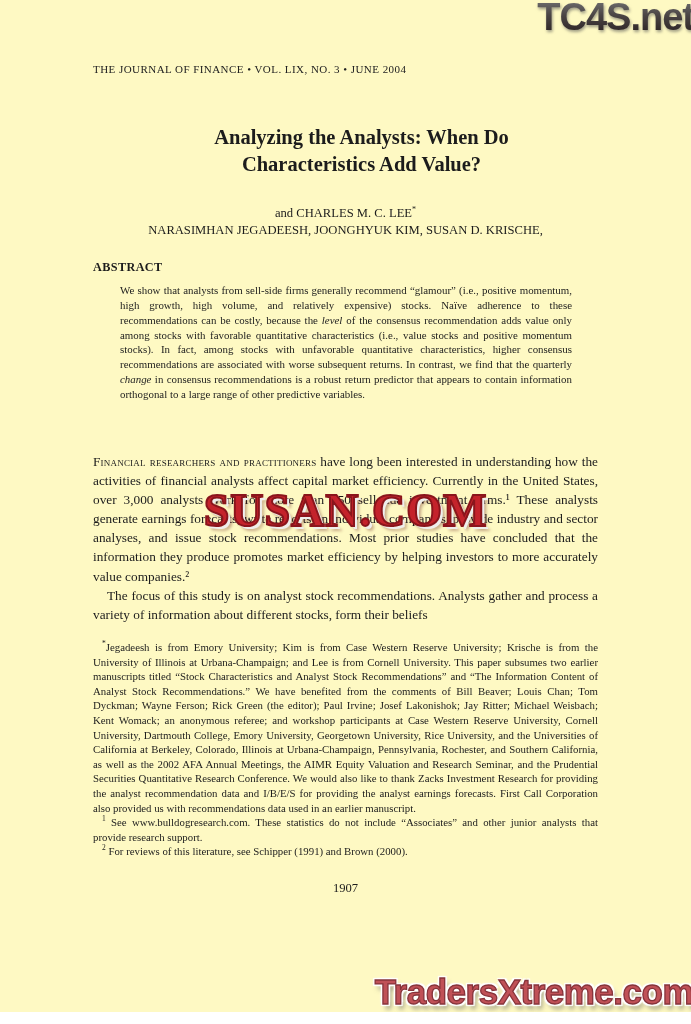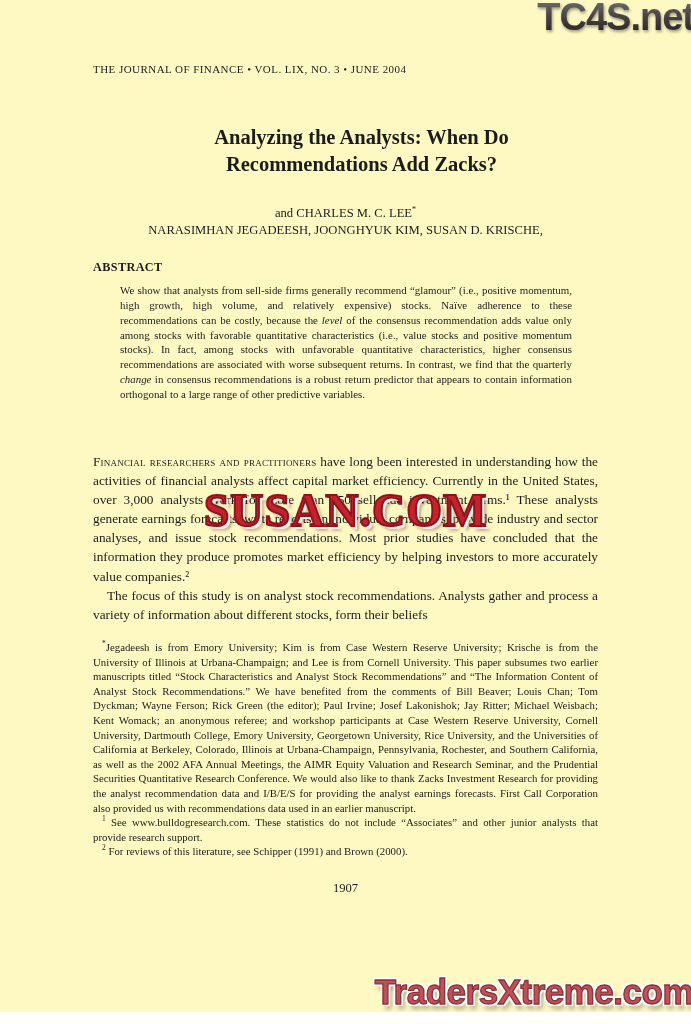--- a/index.html
+++ b/index.html
@@ -102,21 +102,21 @@
 <body>
 
 <div class="page">
 
   <div class="wm wm-top">TC4S.net</div>
 
   <div class="content-abs journal-header">THE JOURNAL OF FINANCE • VOL. LIX, NO. 3 • JUNE 2004</div>
 
   <h1 class="content-abs title">
     <span class="tl">Analyzing the Analysts: When Do</span>
-    <span class="tl">Recommendations Add Zacks?</span>
+    <span class="tl">Characteristics Add Value?</span>
   </h1>
 
   <div class="content-abs authors">
     <span class="al"><span>and CHARLES M. C. LEE</span><sup>*</sup></span>
     <span class="al">NARASIMHAN JEGADEESH, JOONGHYUK KIM, SUSAN D. KRISCHE,</span>
   </div>
 
   <div class="content-abs abstract-heading">ABSTRACT</div>
 
   <div class="content-abs abstract-body"><span>We show that analysts from sell-side firms generally recommend “glamour” (i.e., positive momentum, high growth, high volume, and relatively expensive) stocks. Naïve adherence to these recommendations can be costly, because the </span><i>level</i><span> of the consensus recommendation adds value only among stocks with favorable quantitative characteristics (i.e., value stocks and positive momentum stocks). In fact, among stocks with unfavorable quantitative characteristics, higher consensus recommendations are associated with worse subsequent returns. In contrast, we find that the quarterly </span><i>change</i><span> in consensus recommendations is a robust return predictor that appears to contain information orthogonal to a large range of other predictive variables.</span></div>

